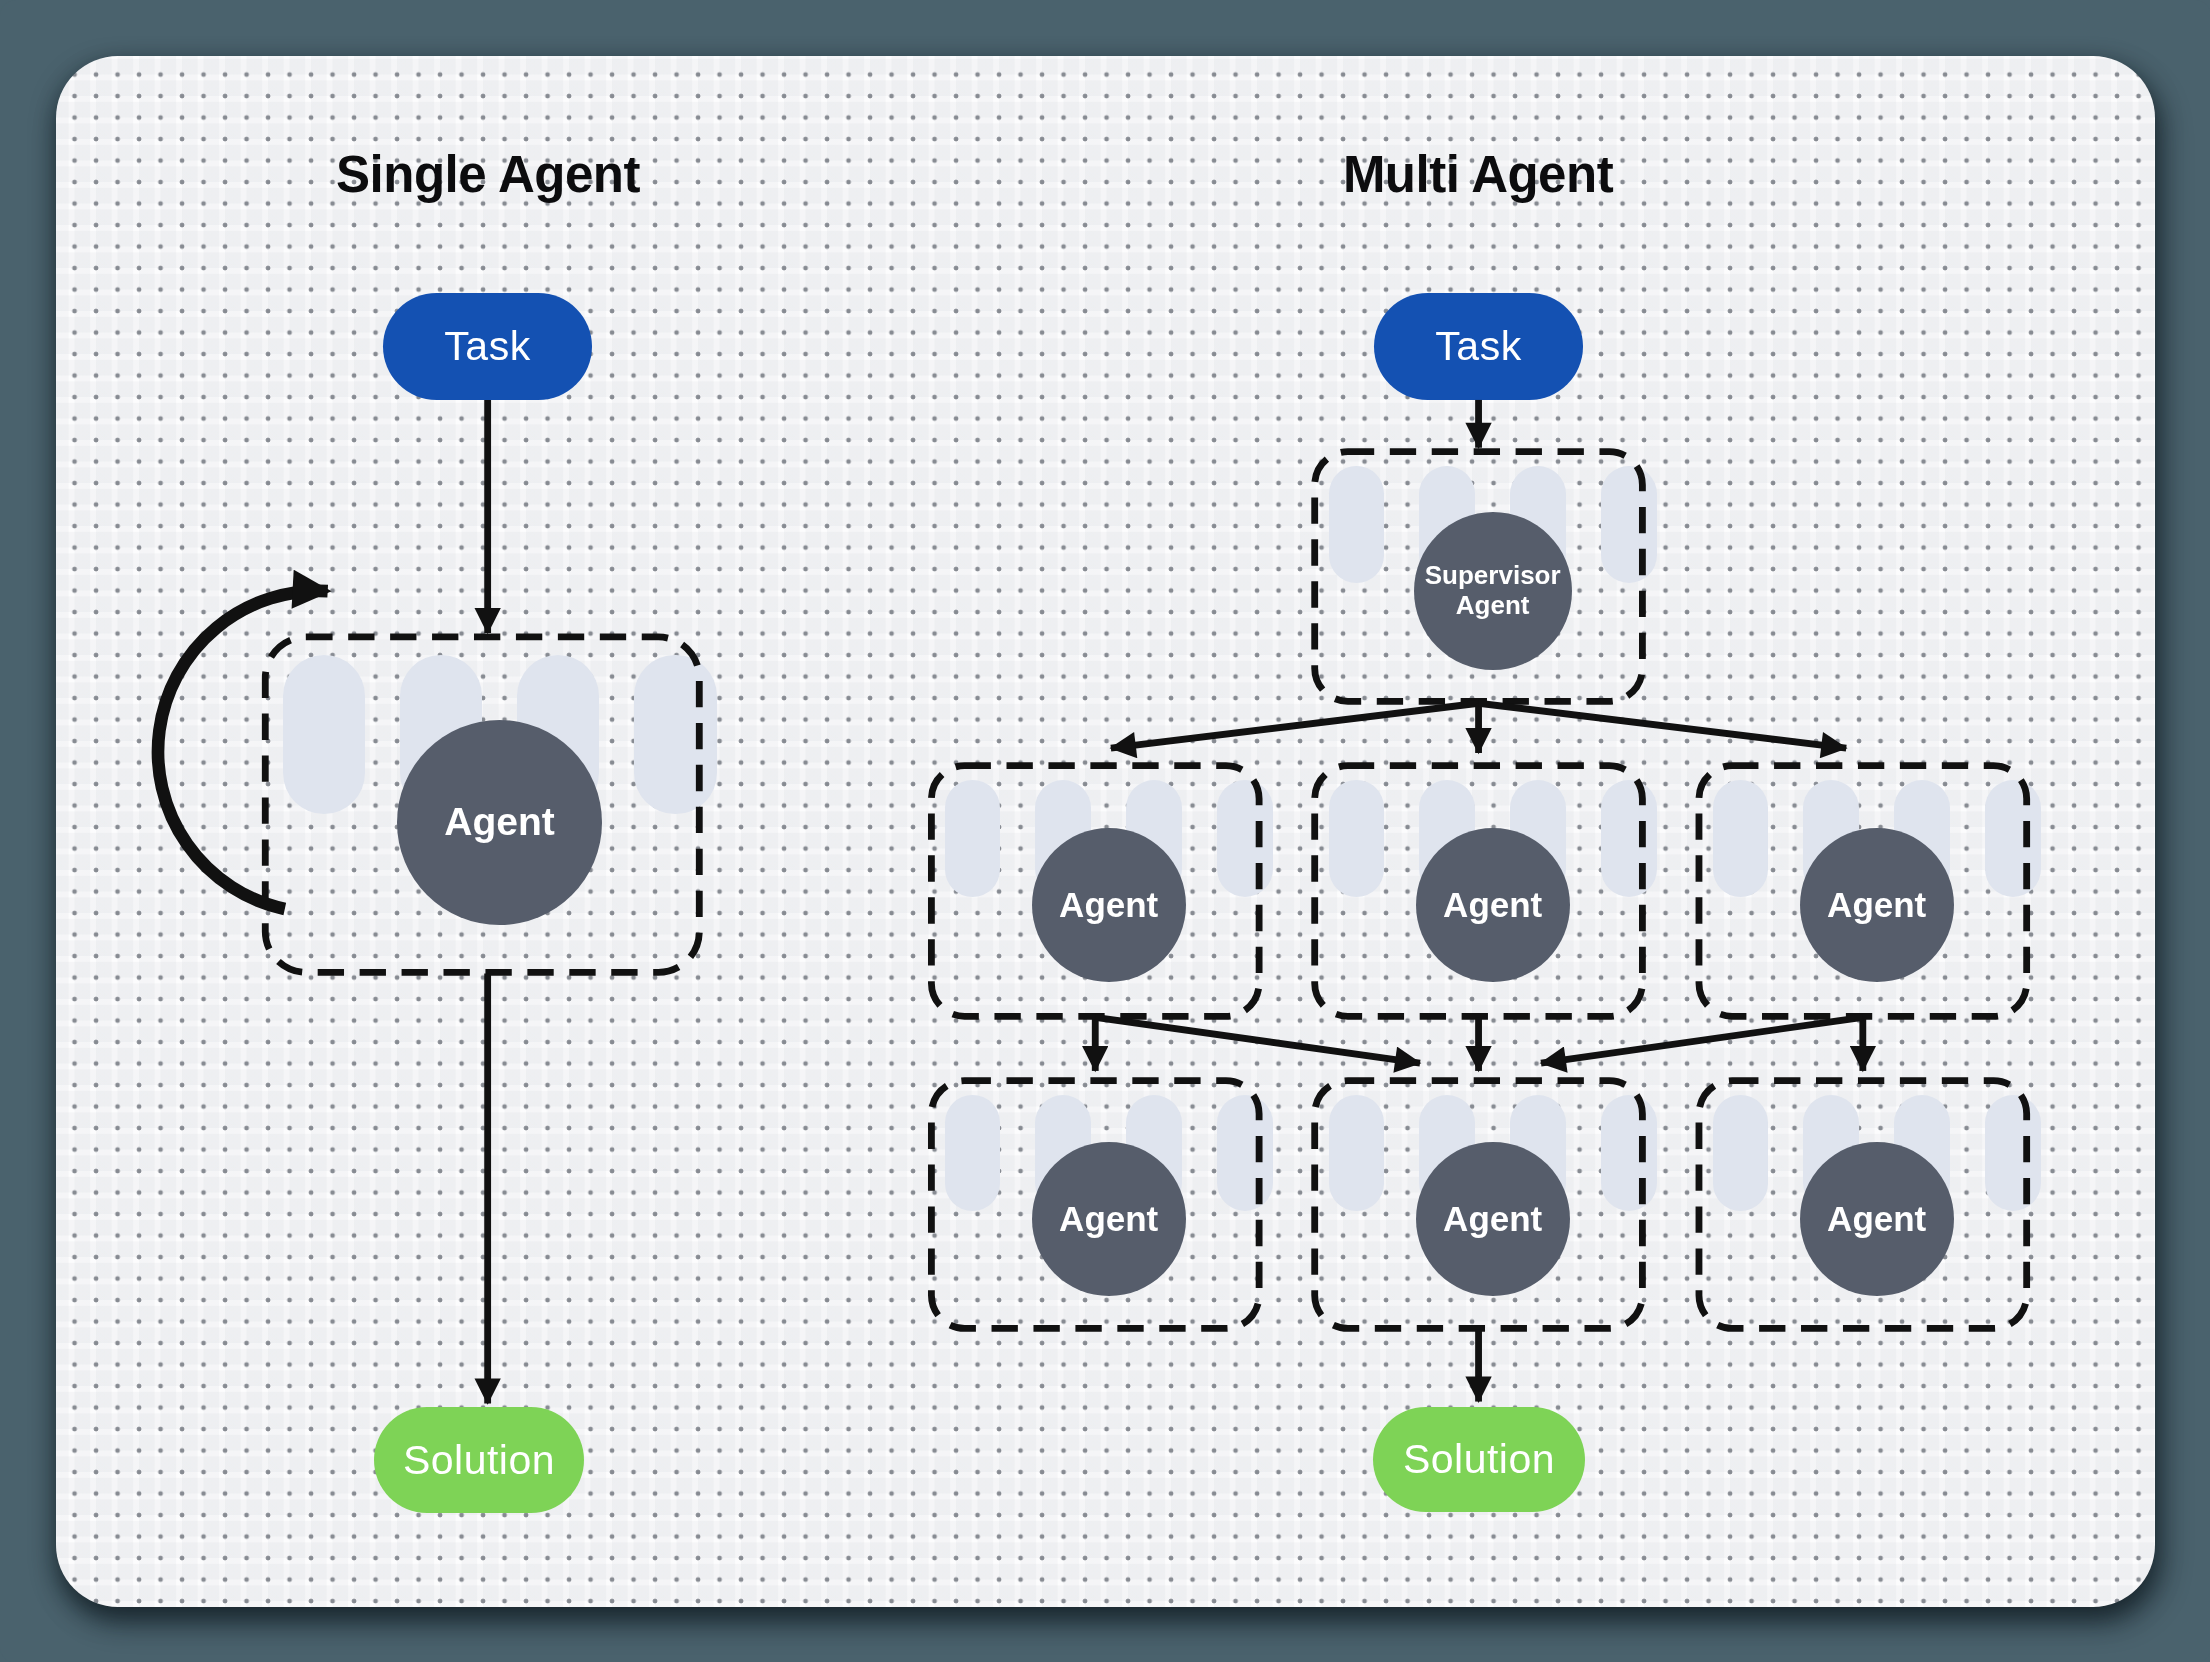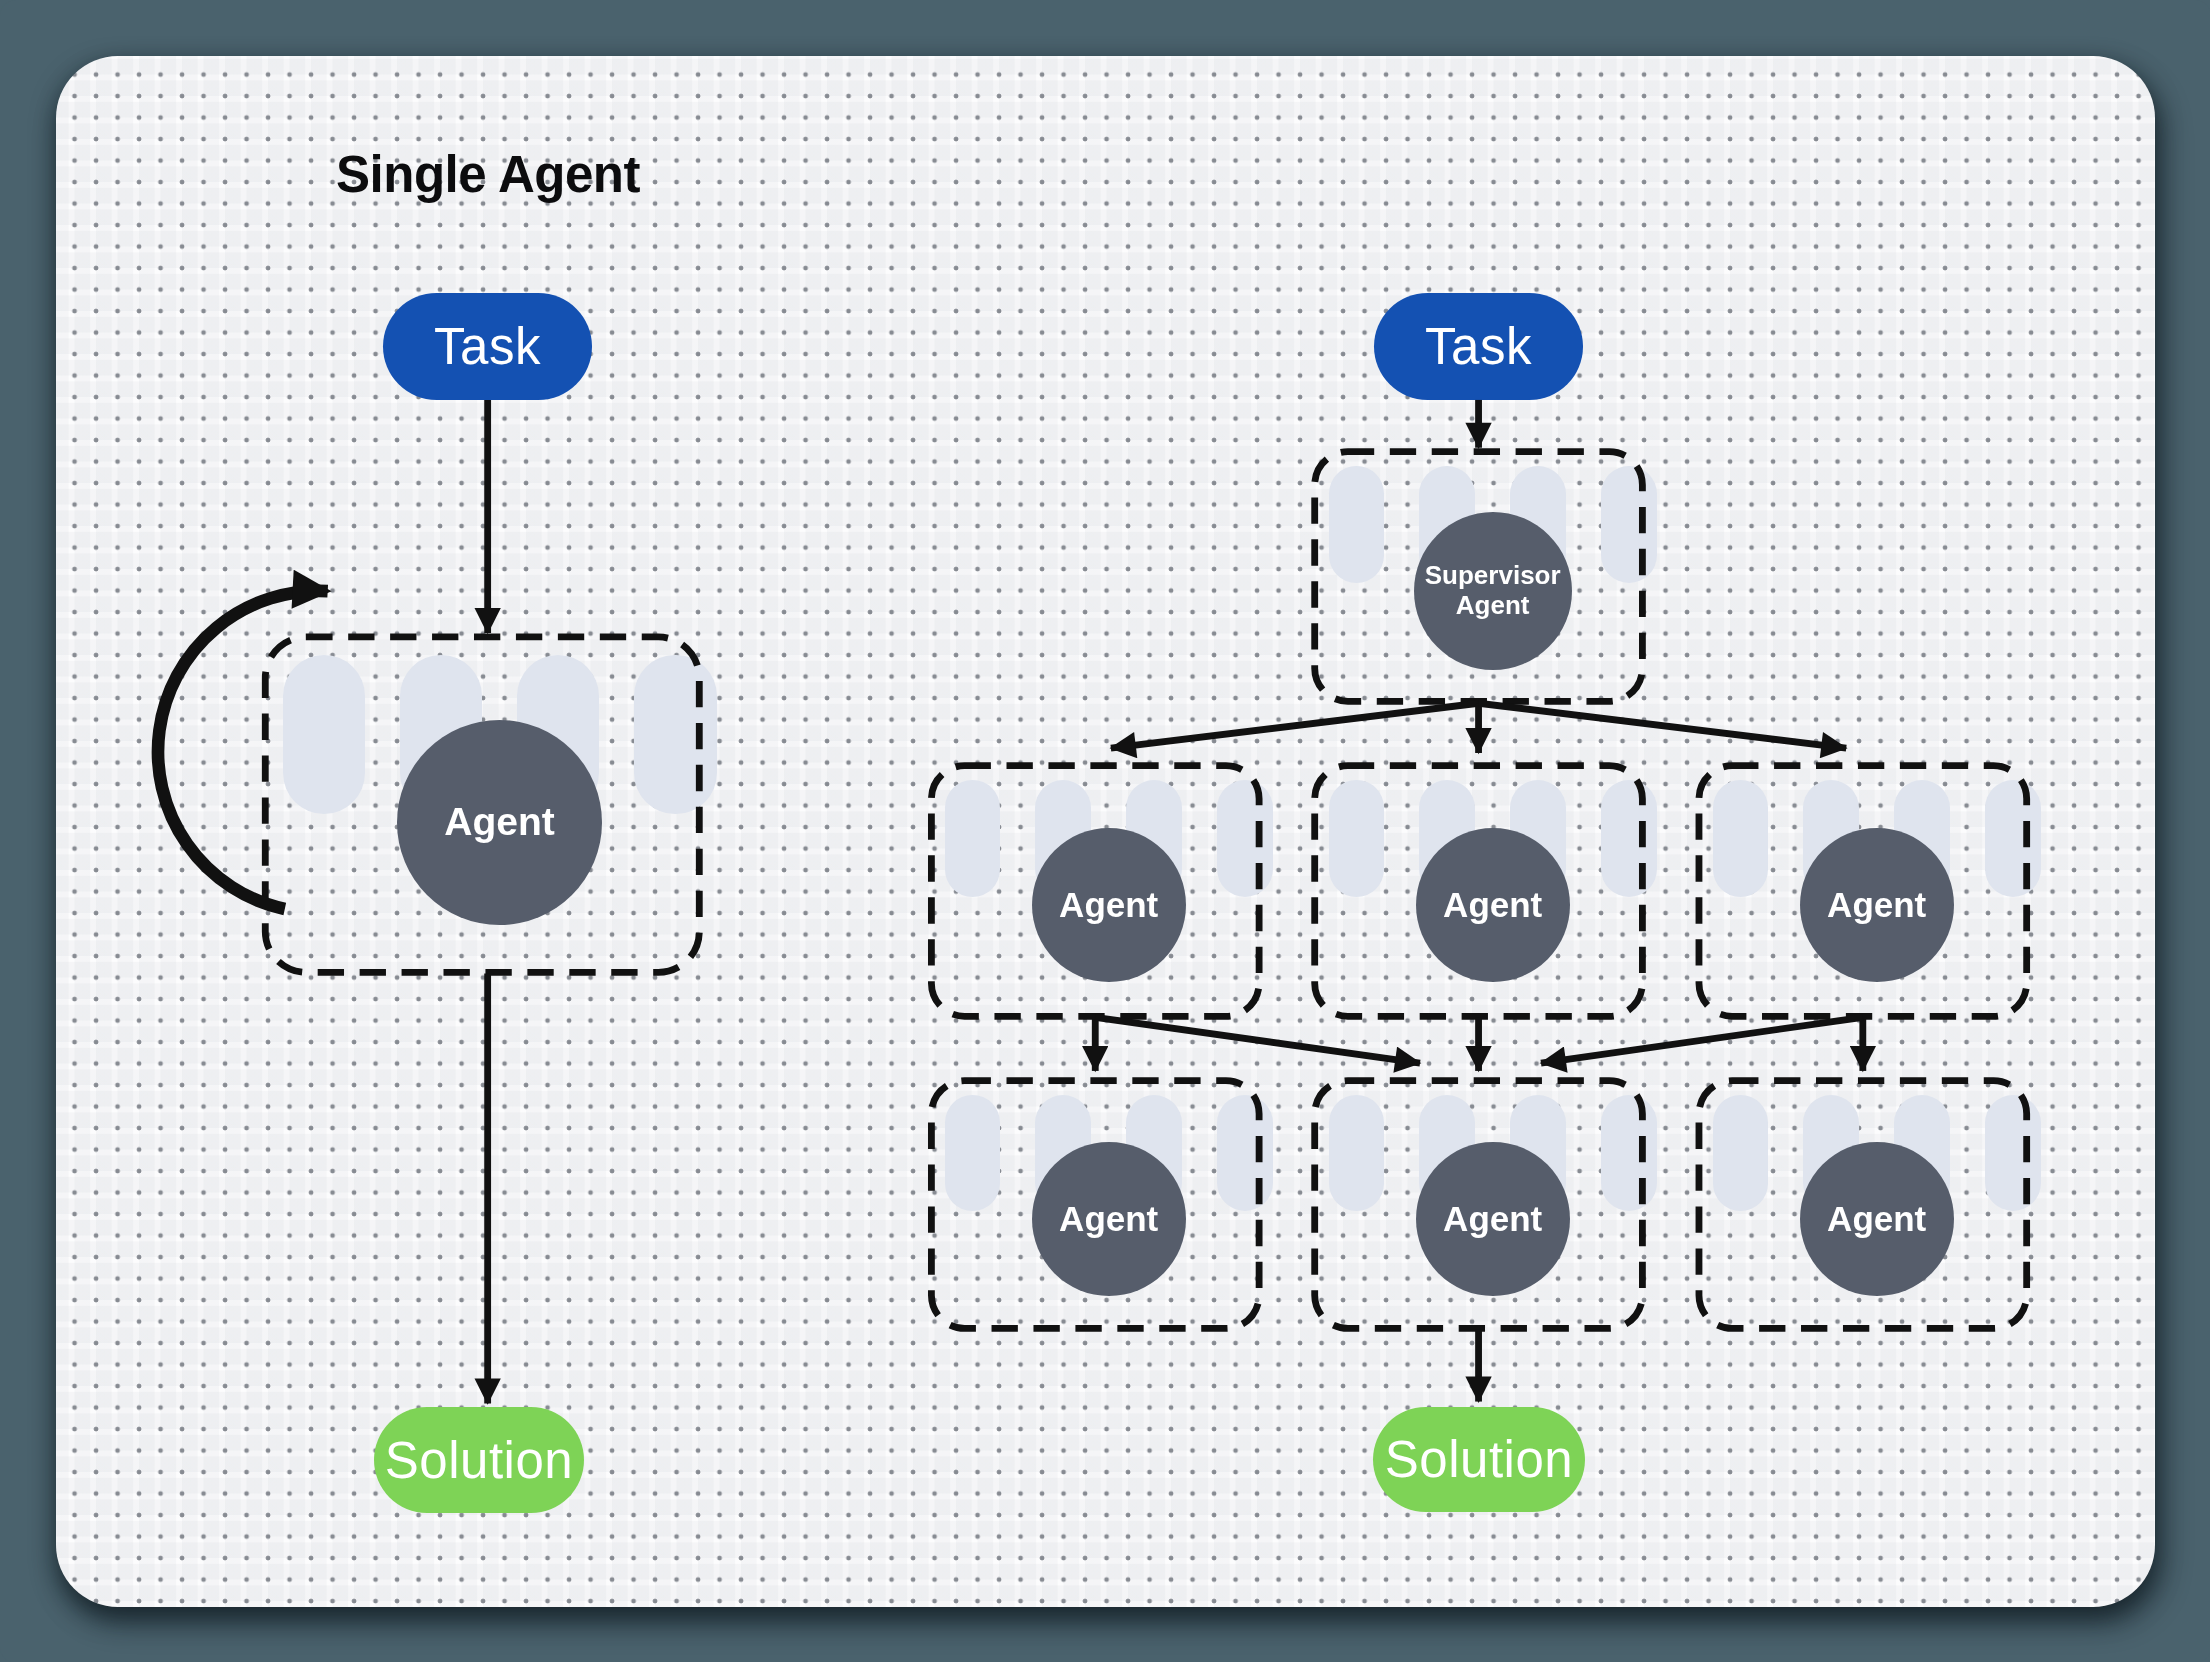--- a/index.html
+++ b/index.html
@@ -21,21 +21,21 @@
     background-position:7.8px 7.8px,18.5px 18.5px,18.5px 18.5px;
     box-shadow:0 9.8px 25px rgba(8,18,24,.55), 7.8px 15.6px 29px rgba(8,18,24,.45);
   }
   .col-title{
     position:absolute;transform:translate(-50%,-50%);
     font-size:51px;font-weight:700;color:var(--title-text,#0c0c0e);
     letter-spacing:-0.5px;white-space:nowrap;
   }
   .pill{
     position:absolute;border-radius:974px;display:flex;align-items:center;justify-content:center;
-    color:var(--node-text,#fff);font-size:51px;font-weight:400;letter-spacing:0.5px;
+    color:var(--node-text,#fff);font-size:41px;font-weight:400;letter-spacing:0.5px;
   }
   .pill.task{background:var(--task-fill,#1451b2);}
   .pill.solution{background:var(--solution-fill,#7ed356);}
   .agent-box{
     position:absolute;display:grid;grid-template-columns:1fr 1fr 1fr 1fr;grid-template-rows:1fr 1fr;
   }
   .agent-box .chip{background:var(--chip-fill,#dfe4ee);}
   .agent-box.big{padding:17.6px;column-gap:35px;row-gap:15.6px;}
   .agent-box.big .chip{border-radius:41px;}
   .agent-box.small{padding:13.7px;column-gap:35px;row-gap:15.6px;}
@@ -56,20 +56,21 @@
   .overlay .dashed{stroke-width:7px;stroke-dasharray:27 16;}
   .overlay .mk{fill:var(--stroke,#111);stroke:none;}
 </style>
 </head>
 <body>
 
 <div class="canvas">
   <div class="panel"></div>
 
   <div class="col-title" style="left:488px;top:174px;">Single Agent</div>
+  <div class="col-title" style="left:1478px;top:174px;">Multi Agent</div>
 
   <div class="pill task" style="left:383px;top:293px;width:209px;height:107px;">
     <span>Task</span>
   </div>
 
   <div class="agent-box big" style="left:265px;top:637px;width:434px;height:335px;">
     <div class="chip"></div>
     <div class="chip"></div>
     <div class="chip"></div>
     <div class="chip"></div>

